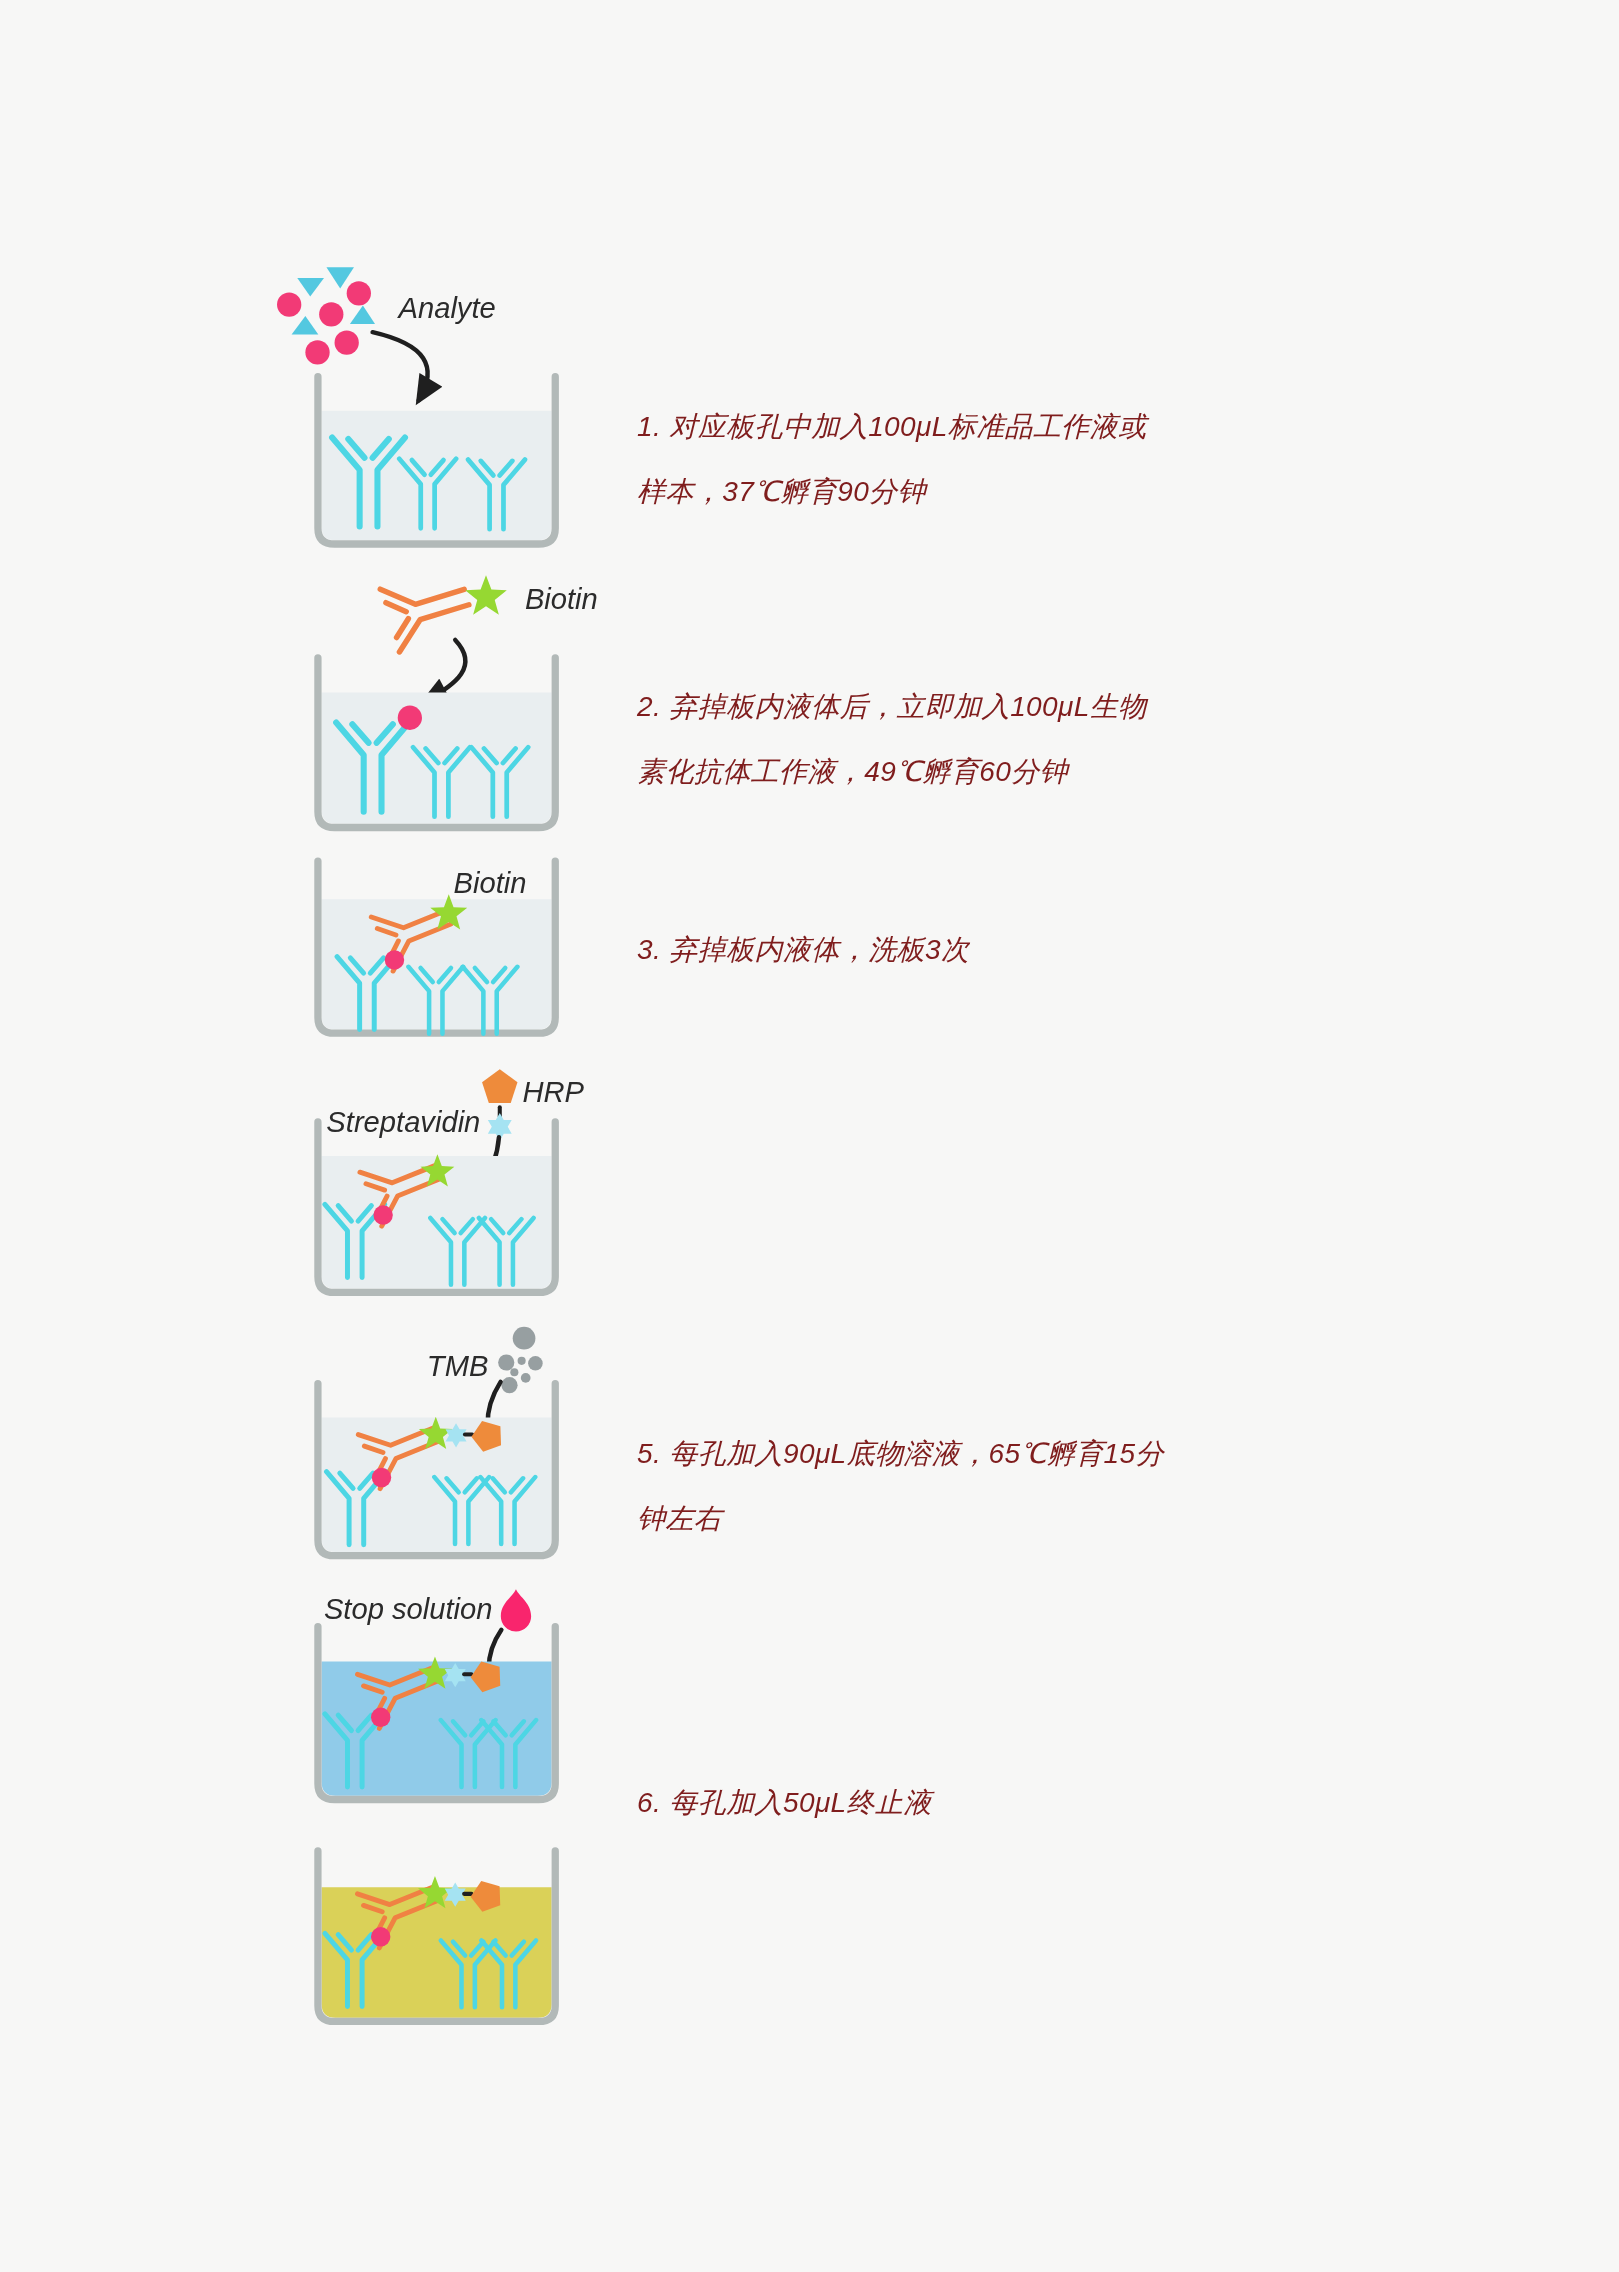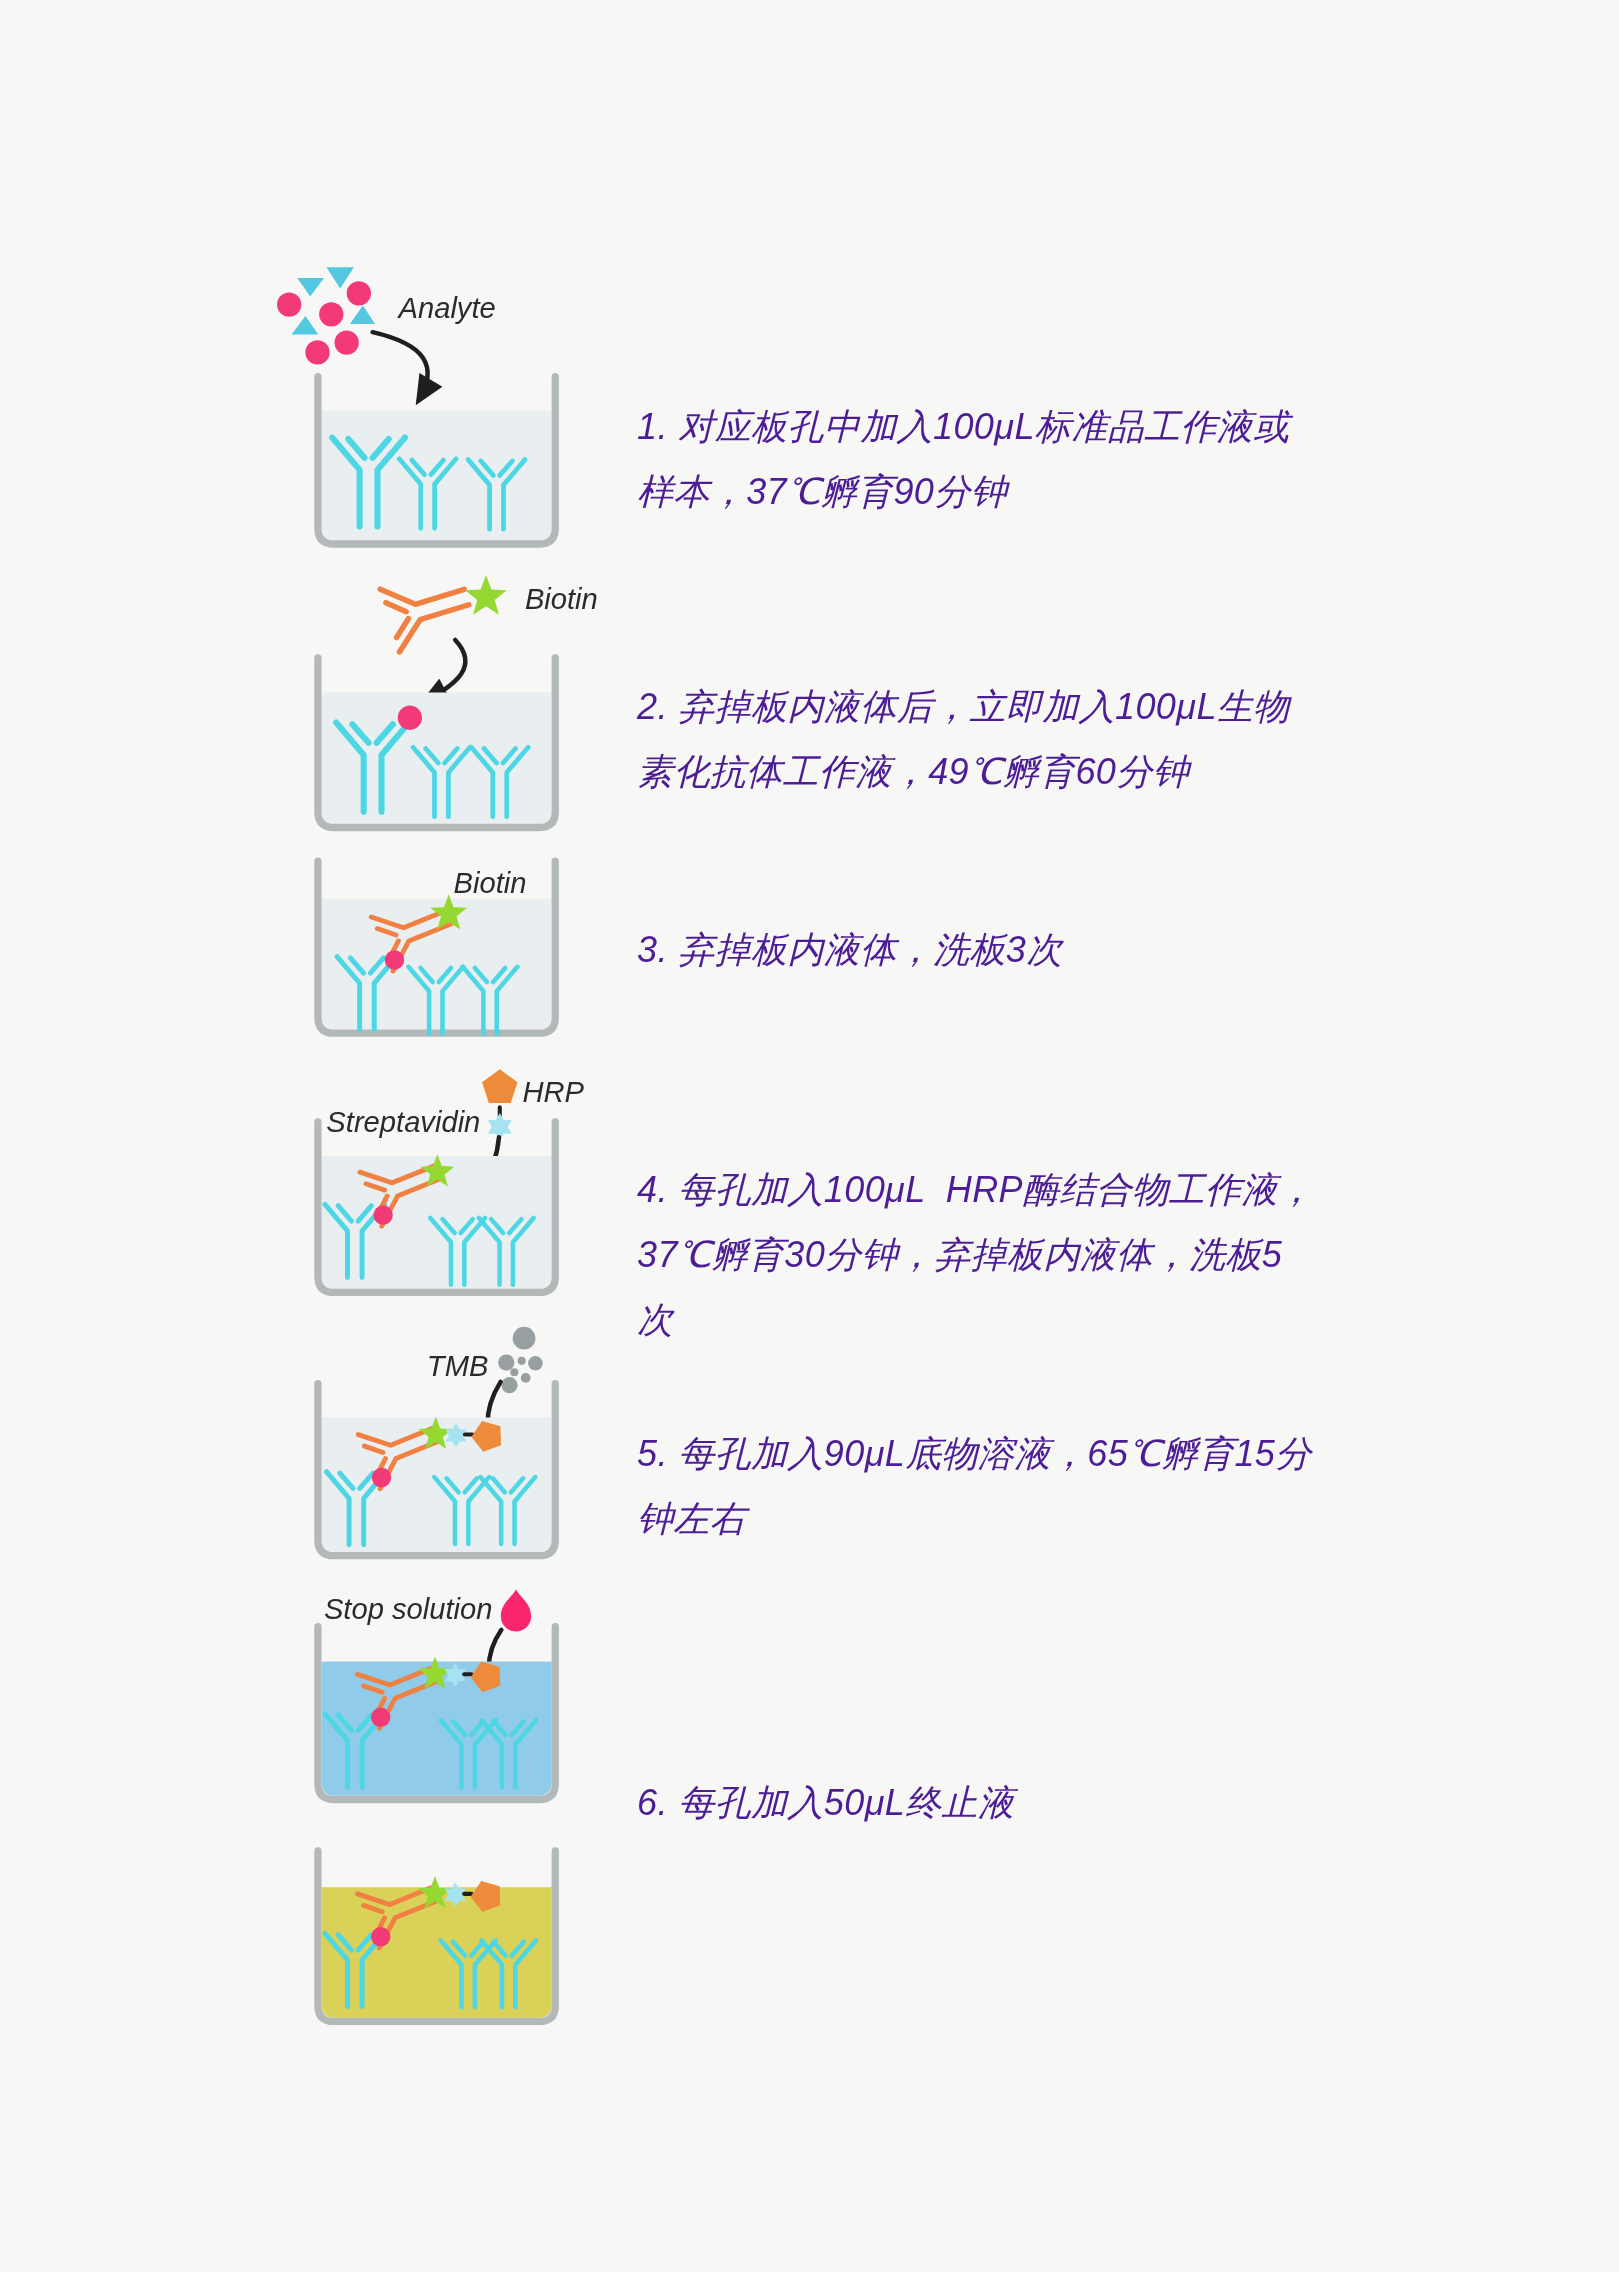--- a/index.html
+++ b/index.html
@@ -9,23 +9,23 @@
     background:#f7f7f6;
     font-family:"Liberation Sans", sans-serif;
     overflow:hidden;
     font-style:italic;
   }
   .diagram-svg{position:absolute;left:0;top:0;width:1620px;height:2273px;}
   .step-text{
     position:absolute;
     left:637px;
     width:737px;
-    font-size:36px;
+    font-size:28px;
     line-height:65px;
-    color:#4c1d95;
+    color:#7f1d1d;
     white-space:pre-wrap;
     letter-spacing:0.4px;
   }
   .lbl{
     font-family:"Liberation Sans", sans-serif;
     font-size:36px;
     fill:#2b2b2b;
   }
   .ab{fill:none;stroke-width:7.5;stroke-linecap:round;stroke-linejoin:round;}
   .cyan{stroke:#4dd6e4;}
@@ -179,21 +179,18 @@
     <line class="connector" x1="573" y1="2338" x2="582" y2="2338"></line>
     <use href="#pent" transform="translate(601,2341) scale(20) rotate(-20)" fill="#ee8b3b"></use>
   </g>
 </svg>
 
   <div class="step-text" style="top:394px">1. 对应板孔中加入100μL标准品工作液或
 样本，37℃孵育90分钟</div>
   <div class="step-text" style="top:674px">2. 弃掉板内液体后，立即加入100μL生物
 素化抗体工作液，49℃孵育60分钟</div>
   <div class="step-text" style="top:917px">3. 弃掉板内液体，洗板3次</div>
-  <div class="step-text" style="top:1157px">4. 每孔加入100μL  HRP酶结合物工作液，
-37℃孵育30分钟，弃掉板内液体，洗板5
-次</div>
   <div class="step-text" style="top:1421px">5. 每孔加入90μL底物溶液，65℃孵育15分
 钟左右</div>
   <div class="step-text" style="top:1770px">6. 每孔加入50μL终止液</div>
 
 </div>
 
 
 </body></html>

